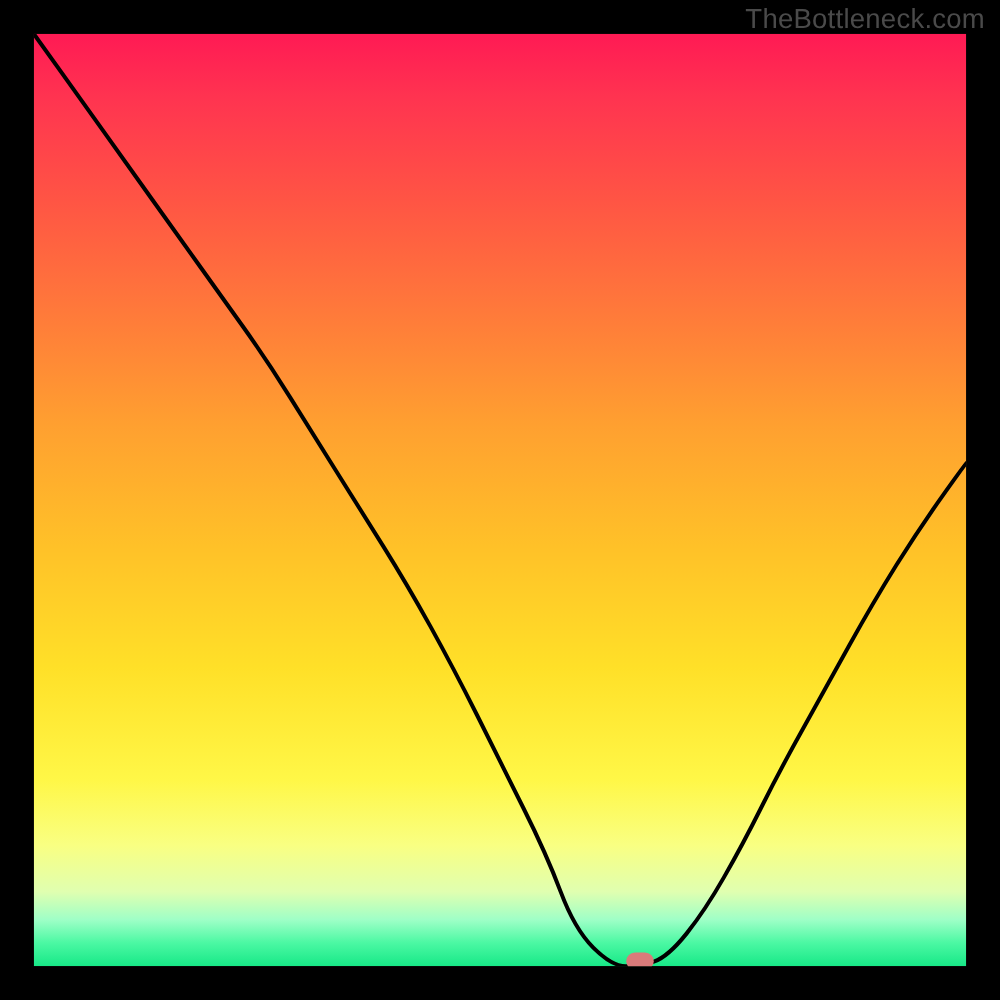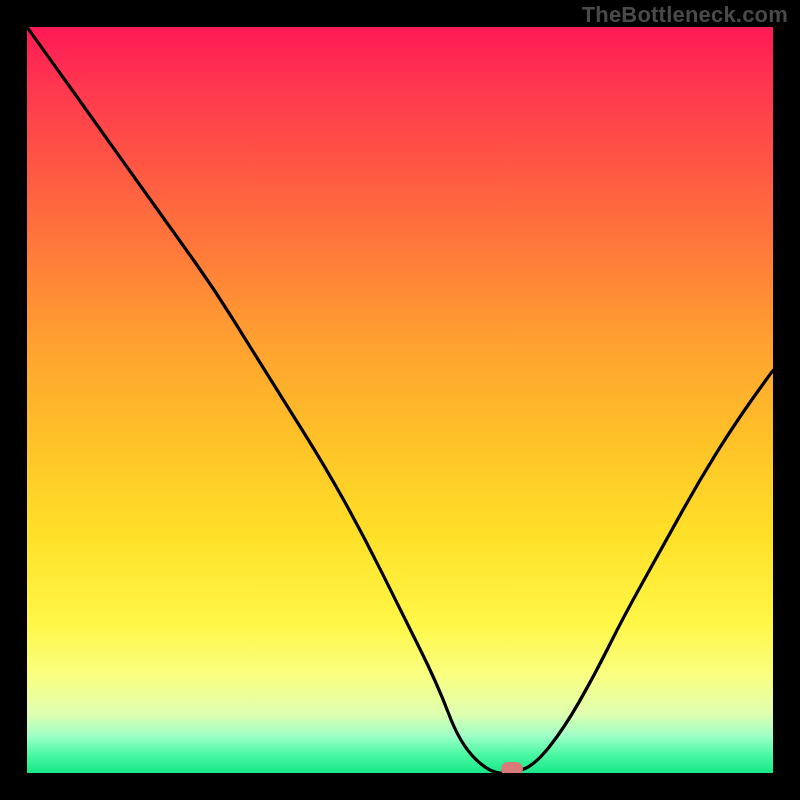--- a/index.html
+++ b/index.html
@@ -16,21 +16,21 @@
     width: 800px;
     height: 800px;
     background: #000;
   }
   .watermark {
     position: absolute;
     top: 2px;
     right: 12px;
     color: #4a4a4a;
     font-size: 22px;
-    font-weight: bold;
+    font-weight: normal;
     letter-spacing: 0.2px;
     z-index: 30;
   }
   .plot-area {
     position: absolute;
     left: 27px;
     top: 27px;
     width: 746px;
     height: 746px;
     overflow: hidden;

